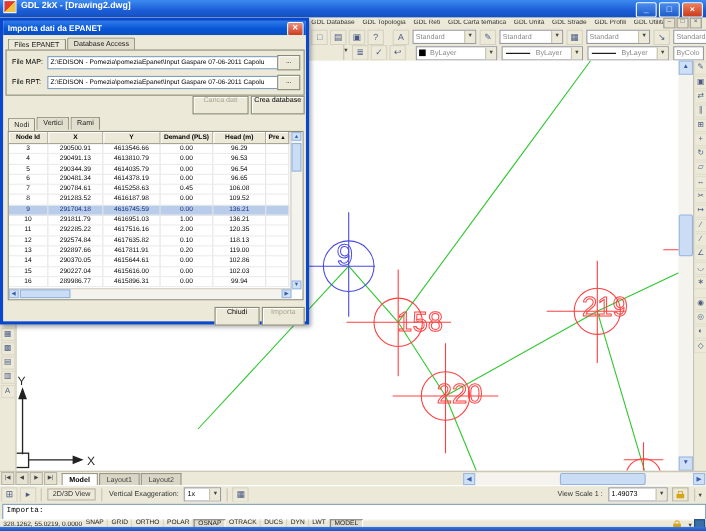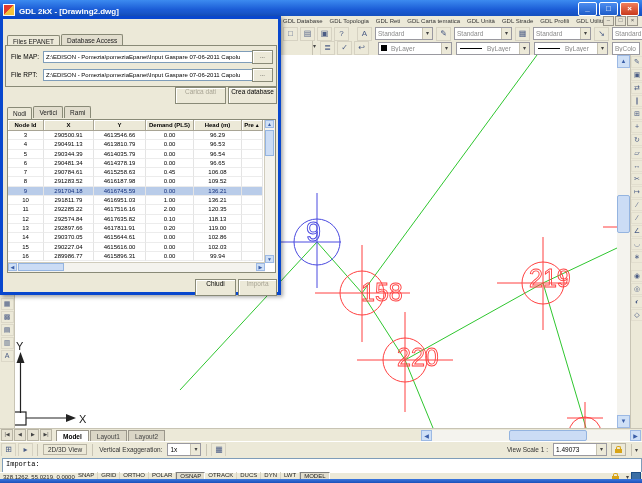--- a/index.html
+++ b/index.html
@@ -4,21 +4,21 @@
 <style>
   html,body{margin:0;padding:0;}
   body{width:642px;height:483px;position:relative;overflow:hidden;
        background:#ECE9D8;font-family:"Liberation Sans",sans-serif;
        -webkit-font-smoothing:antialiased;}
   .abs{position:absolute;}
 
   
   #titlebar{left:0;top:0;width:642px;height:16px;
     background:linear-gradient(180deg,#3C8BF0 0%,#1B5CD6 60%,#1450BE 100%);
-    display:flex;align-items:flex-end;color:#fff;font-size:8px;font-weight:bold;}
+    display:flex;align-items:flex-start;color:#fff;font-size:8px;font-weight:bold;}
   #app-icon{width:10px;height:10px;margin:0 4px 0 3px;
     background:linear-gradient(135deg,#E33B2E 50%,#F5C33B 50%);border:1px solid #fff;}
   .win-btn{width:17px;height:12px;margin-left:2px;border:1px solid #fff;border-radius:2px;
     font-size:8px;line-height:11px;text-align:center;color:#fff;
     background:linear-gradient(180deg,#4C8DF0,#1E5CC8);}
   .win-btn.close{background:linear-gradient(180deg,#F0805C,#C93A1D);}
   #win-controls{position:absolute;right:3px;top:2px;display:flex;}
 
   #menubar{left:0;top:16px;width:642px;height:10px;background:#ECE9D8;
     border-bottom:1px solid #E0DCCB;display:flex;align-items:center;font-size:6px;color:#333;}
@@ -407,20 +407,24 @@
       <div class="lock-shackle"></div>
         <div class="lock-body"></div>
     </div>
     <span style="font-size:6px;color:#444;">▾</span>
     <div class="blue-corner"></div>
   </div>
 </div>
 <div class="abs" id="bottomstrip"></div>
 
 <div class="abs" id="dialog">
+  <div id="dlg-titlebar">
+    <span>Importa dati da EPANET</span>
+    <div id="dlg-close">✕</div>
+  </div>
   <div id="dlg-body">
     <div id="dlg-tabs1"><div class="dtab active">Files EPANET</div><div class="dtab">Database Access</div></div>
     <div id="dlg-panel"></div>
     <span class="flabel" style="top:21px;">File MAP:</span>
     <div class="ftext" style="top:19px;">Z:\EDISON - Pomezia\pomeziaEpanet\Input Gaspare 07-06-2011 Capolu</div>
     <div class="fbrowse" style="top:18px;">...</div>
     <span class="flabel" style="top:39px;">File RPT:</span>
     <div class="ftext" style="top:37px;">Z:\EDISON - Pomezia\pomeziaEpanet\Input Gaspare 07-06-2011 Capolu</div>
     <div class="fbrowse" style="top:36px;">...</div>
     <div class="dbtn disabled" style="left:172px;top:55px;width:49px;">Carica dati</div>

